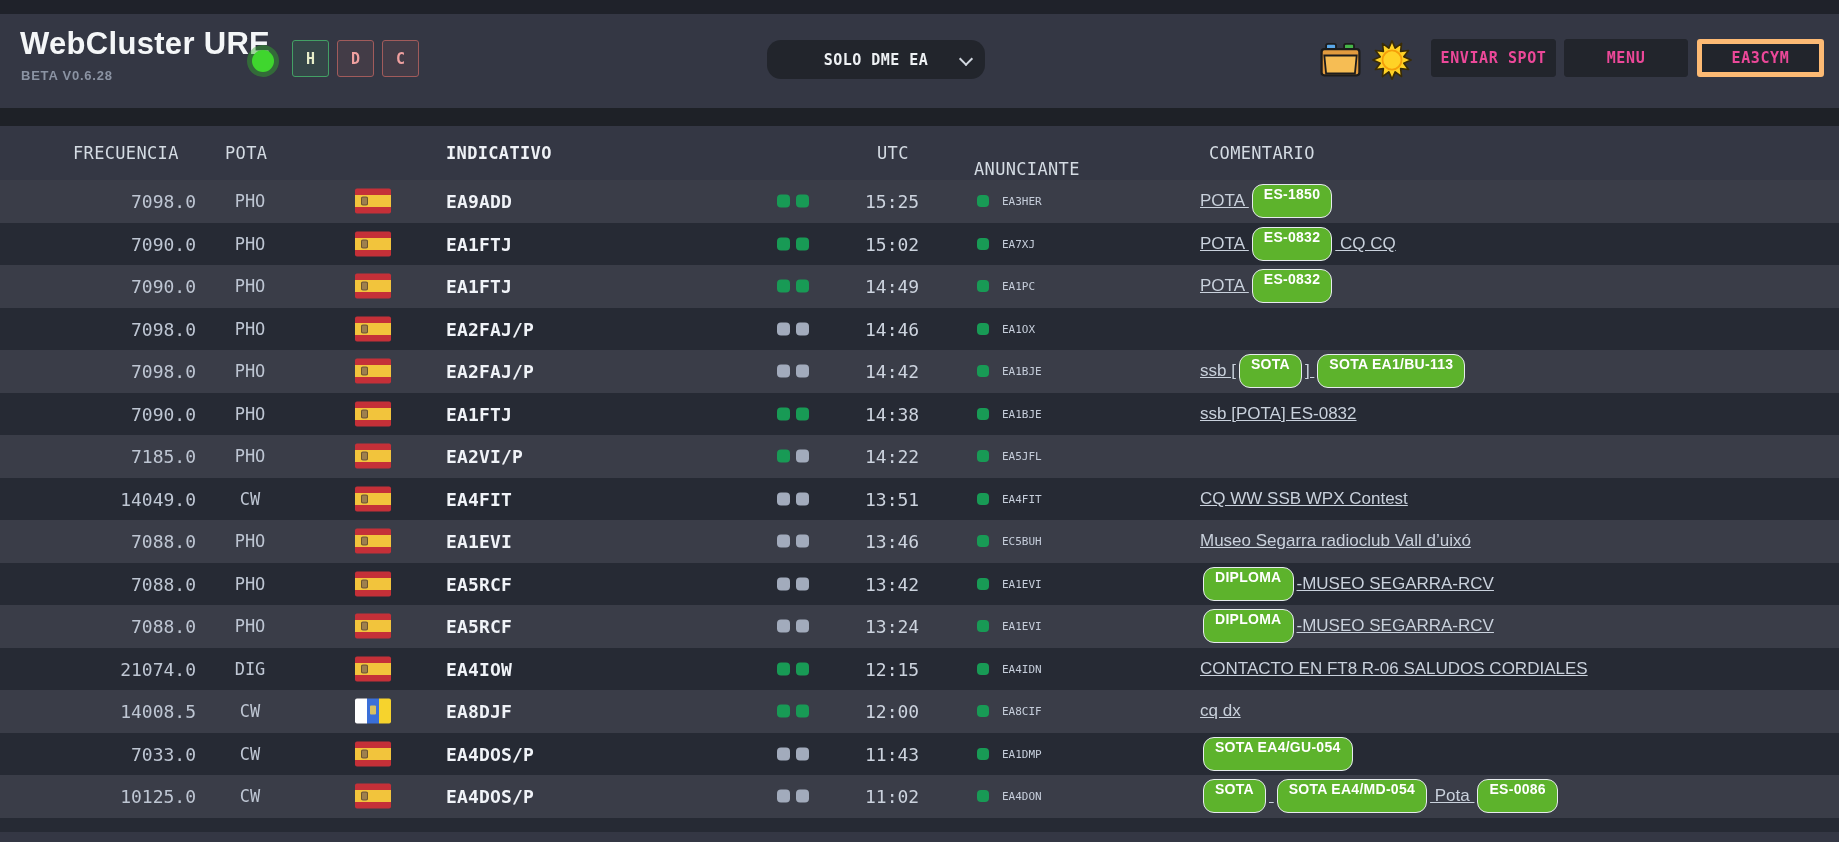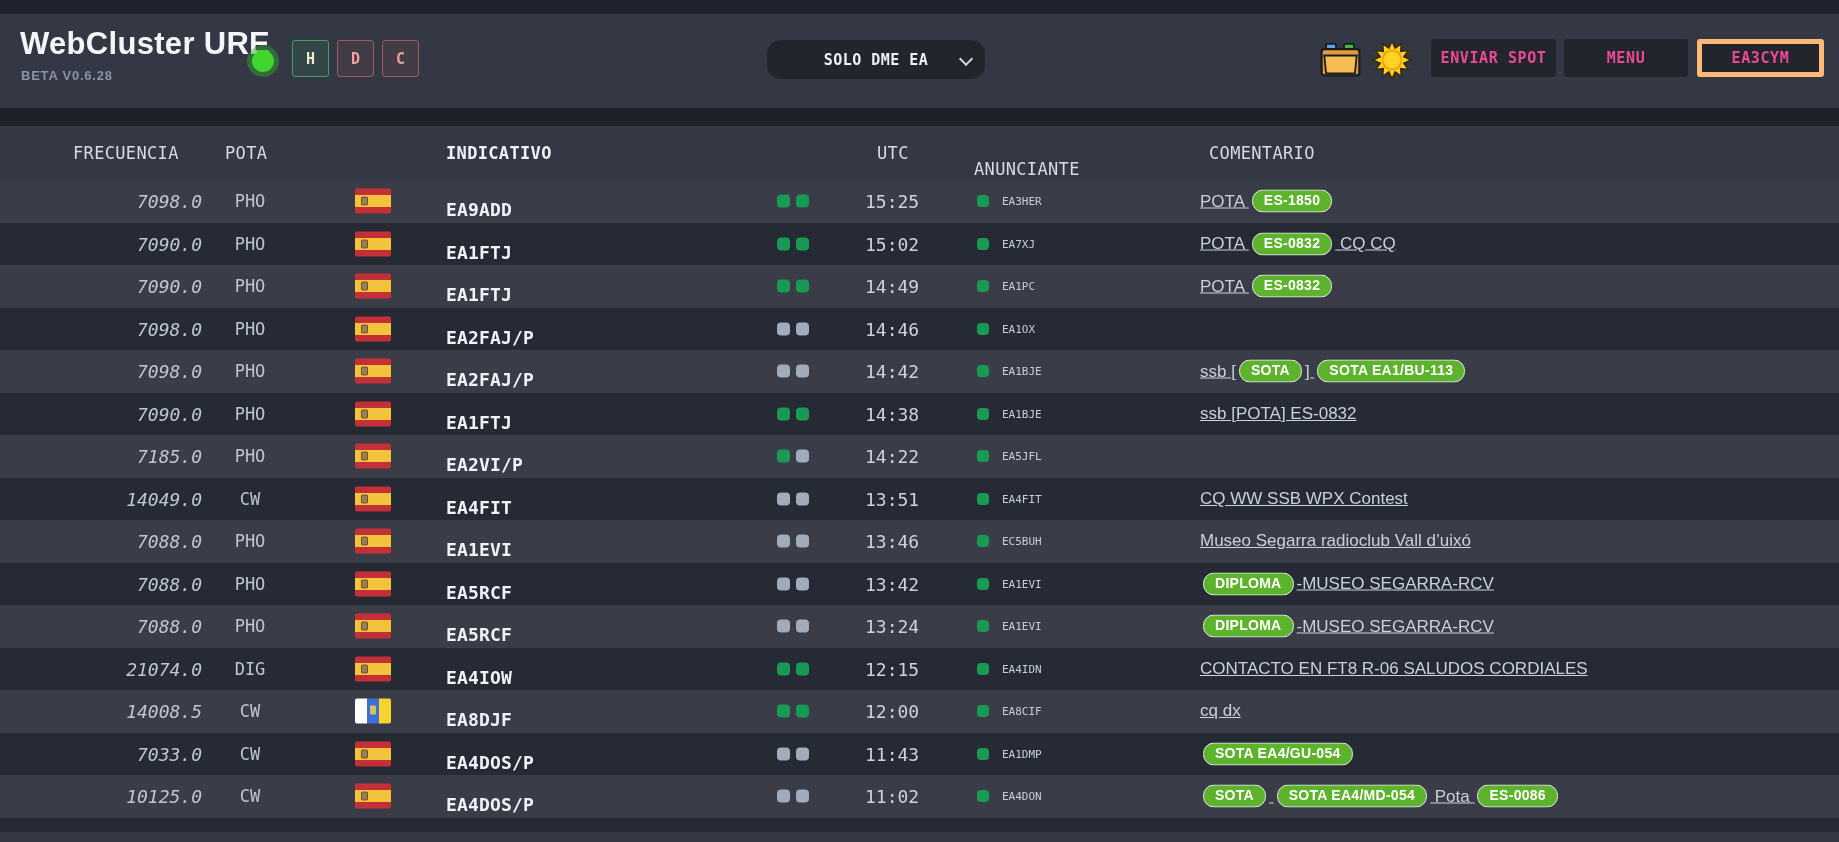--- a/index.html
+++ b/index.html
@@ -50,43 +50,43 @@
   .col-anunciante{left:974px;margin-top:16px;}
   .col-comentario{left:1209px;}
 
   .tbody{position:absolute;left:0;top:180px;width:1839px;}
   .row{position:relative;width:1839px;height:42.5px;}
   .row-light{background:#3a3d48;}
   .row-dark{background:#262a34;}
   .row-empty{height:14px;background:#262a34;}
 
   .cell{position:absolute;top:50%;transform:translateY(-50%);}
-  .freq{left:52px;width:150px;text-align:right;font-size:18px;color:#bec6d3;font-style:italic;}
+  .freq{left:46px;width:150px;text-align:right;font-size:18px;color:#bec6d3;}
   .mode{left:210px;width:80px;text-align:center;font-size:17px;color:#bec6d3;}
   .flag{left:355px;width:36px;height:25px;border-radius:2px;overflow:hidden;}
   .flag-es{background:linear-gradient(180deg,#c53038 0%,#c53038 25%,#f2c43c 25%,#f2c43c 75%,#c53038 75%);}
   .flag-es::after{content:"";position:absolute;left:6px;top:8px;width:7px;height:9px;
                   background:#9d7f4e;border-radius:2px;box-shadow:inset 0 0 0 1px #6b5430;}
   .flag-ic{background:linear-gradient(90deg,#ffffff 0 33.4%,#3a6fd8 33.4% 66.7%,#f6d32d 66.7%);}
   .flag-ic::after{content:"";position:absolute;left:15px;top:7px;width:6px;height:9px;
                   background:#f3cf4b;border-radius:1px;opacity:.85;}
-  .call{left:446px;font-size:18px;font-weight:bold;color:#f0f3f8;letter-spacing:.01em;margin-top:8px;}
+  .call{left:446px;font-size:18px;font-weight:bold;color:#f0f3f8;letter-spacing:.01em;}
   .dots{left:777px;display:flex;gap:6px;}
   .dot{width:13px;height:13px;border-radius:4px;}
   .dot-green{background:#189a55;}
   .dot-gray{background:#a2abbc;}
   .utc{left:865px;font-size:18px;color:#ccd3de;}
   .spotter-dot{left:977px;width:12px;height:12px;border-radius:4px;background:#189a55;}
   .spotter{left:1002px;font-size:11px;color:#c6cedb;}
   .comment{left:1200px;right:16px;font-size:17px;color:#c9d1dc;white-space:pre;
            display:flex;align-items:center;overflow:hidden;}
   .ctext{white-space:pre;text-decoration:underline;}
   .badge{display:inline-block;background:#5db32c;border:1.5px solid #e6ebee;border-radius:11px;
          color:#ffffff;font-family:"Liberation Sans",sans-serif;font-size:14px;font-weight:bold;
-         padding:1px 11px 4px;margin:0 3px;letter-spacing:.02em;cursor:pointer;}
+         padding:1px 11px 15px;margin:0 3px;letter-spacing:.02em;cursor:pointer;}
 </style>
 </head>
 <body>
 
 <div class="app">
   <div class="top-strip"></div>
 
   <div class="brand-title">WebCluster URE</div>
   <div class="brand-version">BETA V0.6.28</div>
   <div class="live-dot"></div>

